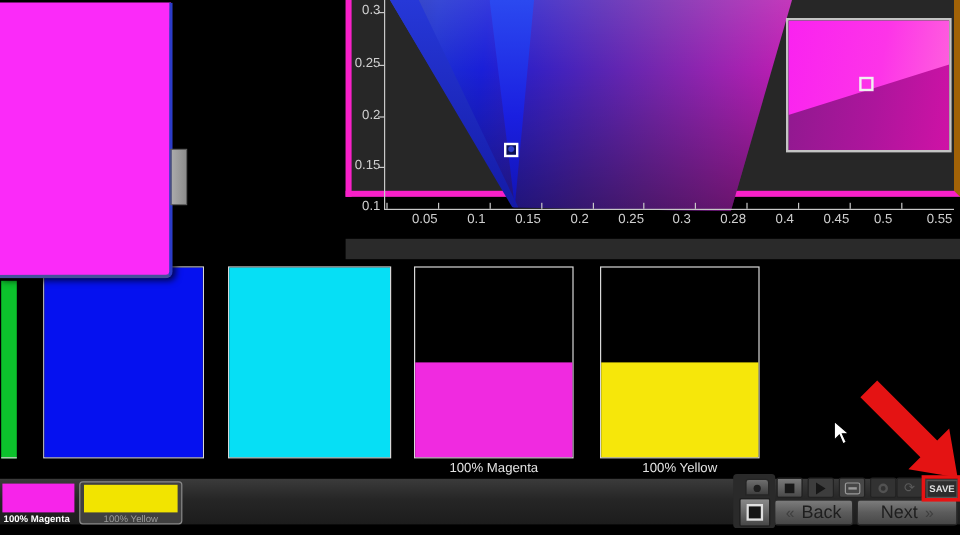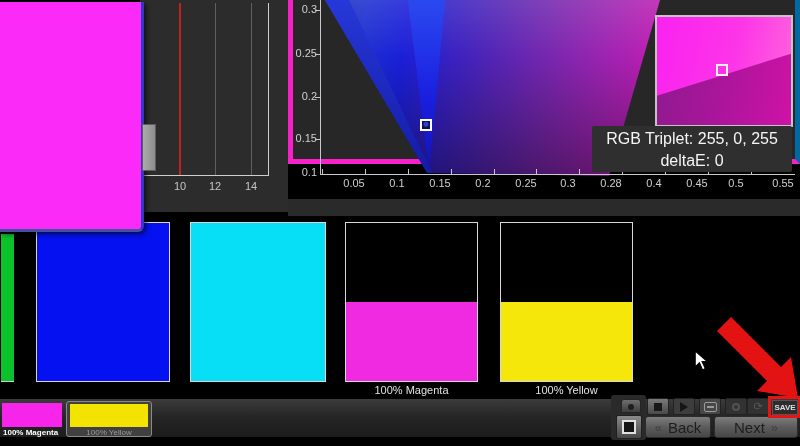--- a/index.html
+++ b/index.html
@@ -9,21 +9,21 @@
   
   .midchart { position:absolute; left:140px; top:0; width:148px; height:212px; background:#2c2c2c; z-index:1; }
   .midchart .vline { position:absolute; top:3px; height:172px; width:1px; background:#5f5f5f; }
   .midchart .vline.red { width:2px; background:#c12020; }
   .midchart .vline.frame { background:#cfcfcf; }
   .midchart .baseline { position:absolute; left:4px; top:175px; width:125px; height:1px; background:#cfcfcf; }
   .midchart .tick { position:absolute; top:180px; width:24px; text-align:center; font-size:11px; color:#c4c4c4; }
   .vslider { position:absolute; left:142px; top:124px; width:14px; height:47px; background:linear-gradient(to right,#ababab,#8d8d8d); border:1px solid #5e5e5e; z-index:40; }
 
   
-  .chroma { position:absolute; left:288px; top:0; width:512px; height:164px; border-left:5px solid #f820c8; border-right:5px solid #0369a1; border-bottom:5px solid #f820c8; background:#272727; z-index:1; }
+  .chroma { position:absolute; left:288px; top:0; width:512px; height:164px; border-left:5px solid #f820c8; border-right:5px solid #a16207; border-bottom:5px solid #f820c8; background:#272727; z-index:1; }
   .chroma-inner { position:absolute; left:0; top:0; width:502px; height:194px; overflow:hidden; }
   .gamut { position:absolute; left:0; top:0; width:502px; height:194px;
     clip-path:polygon(32px 0px, 367px 0px, 316px 176px, 135px 173px);
     background:
       linear-gradient(to bottom, rgba(255,255,255,0.12) 0%, rgba(0,0,0,0) 30%, rgba(0,0,0,0.35) 85%, rgba(5,5,20,0.5) 100%),
       linear-gradient(97deg,#1a2a9a 0%,#1c2fd0 14%,#1a1fd8 22%,#3420c4 30%,#5524b4 40%,#7726ae 50%,#9a23b0 60%,#bd1db2 70%,#de1bac 80%,#f0269e 88%,#e01150 96%,#d60e36 100%); }
   .gamut-edge { position:absolute; left:0; top:0; width:502px; height:194px;
     clip-path:polygon(32px 0px, 56px 0px, 139px 173px, 134px 173px);
     background:linear-gradient(to bottom,#2638d8,#1217a0); }
   .gamut-bluewedge { position:absolute; left:0; top:0; width:502px; height:194px;
@@ -98,30 +98,20 @@
 
   
   .red-arrow { position:absolute; left:698px; top:316px; z-index:50; }
   .cursor { position:absolute; left:694px; top:350px; z-index:55; }
 </style>
 </head>
 <body>
 
 <div id="stage">
 
-  <div class="midchart">
-    <div class="vline red" style="left:39px"></div>
-    <div class="vline" style="left:75px"></div>
-    <div class="vline" style="left:111px"></div>
-    <div class="vline frame" style="left:128px"></div>
-    <div class="baseline"></div>
-    <span class="tick" style="left:28px">10</span>
-    <span class="tick" style="left:63px">12</span>
-    <span class="tick" style="left:99px">14</span>
-  </div>
   <div class="vslider"></div>
 
   <div class="chroma">
     <div class="chroma-inner">
       <div class="gamut"></div>
       <div class="gamut-edge"></div>
       <div class="gamut-bluewedge"></div>
 
       <div class="axis-y"></div>
       <div class="axis-x"></div>
@@ -159,24 +149,20 @@
       <span class="xlab" style="left:394px">0.5</span>
       <span class="xlab" style="left:441px">0.55</span>
 
       <div class="marker" style="left:127px; top:119px"></div>
 
       <div class="inset">
         <div class="inset-bright"></div>
         <div class="inset-marker"></div>
       </div>
 
-      <div class="infopanel">
-        <div>RGB Triplet: 255, 0, 255</div>
-        <div>deltaE: 0</div>
-      </div>
     </div>
   </div>
   <div class="strip-under-chroma"></div>
 
   <div class="overlay-window" style="background: rgb(251, 42, 249);"></div>
 
   <div class="green-sliver" style="background: rgb(12, 194, 44);"></div>
 
   <div class="patch" style="left:36px; width:134px">
     <div class="fill" style="background: rgb(5, 17, 240);"></div>

